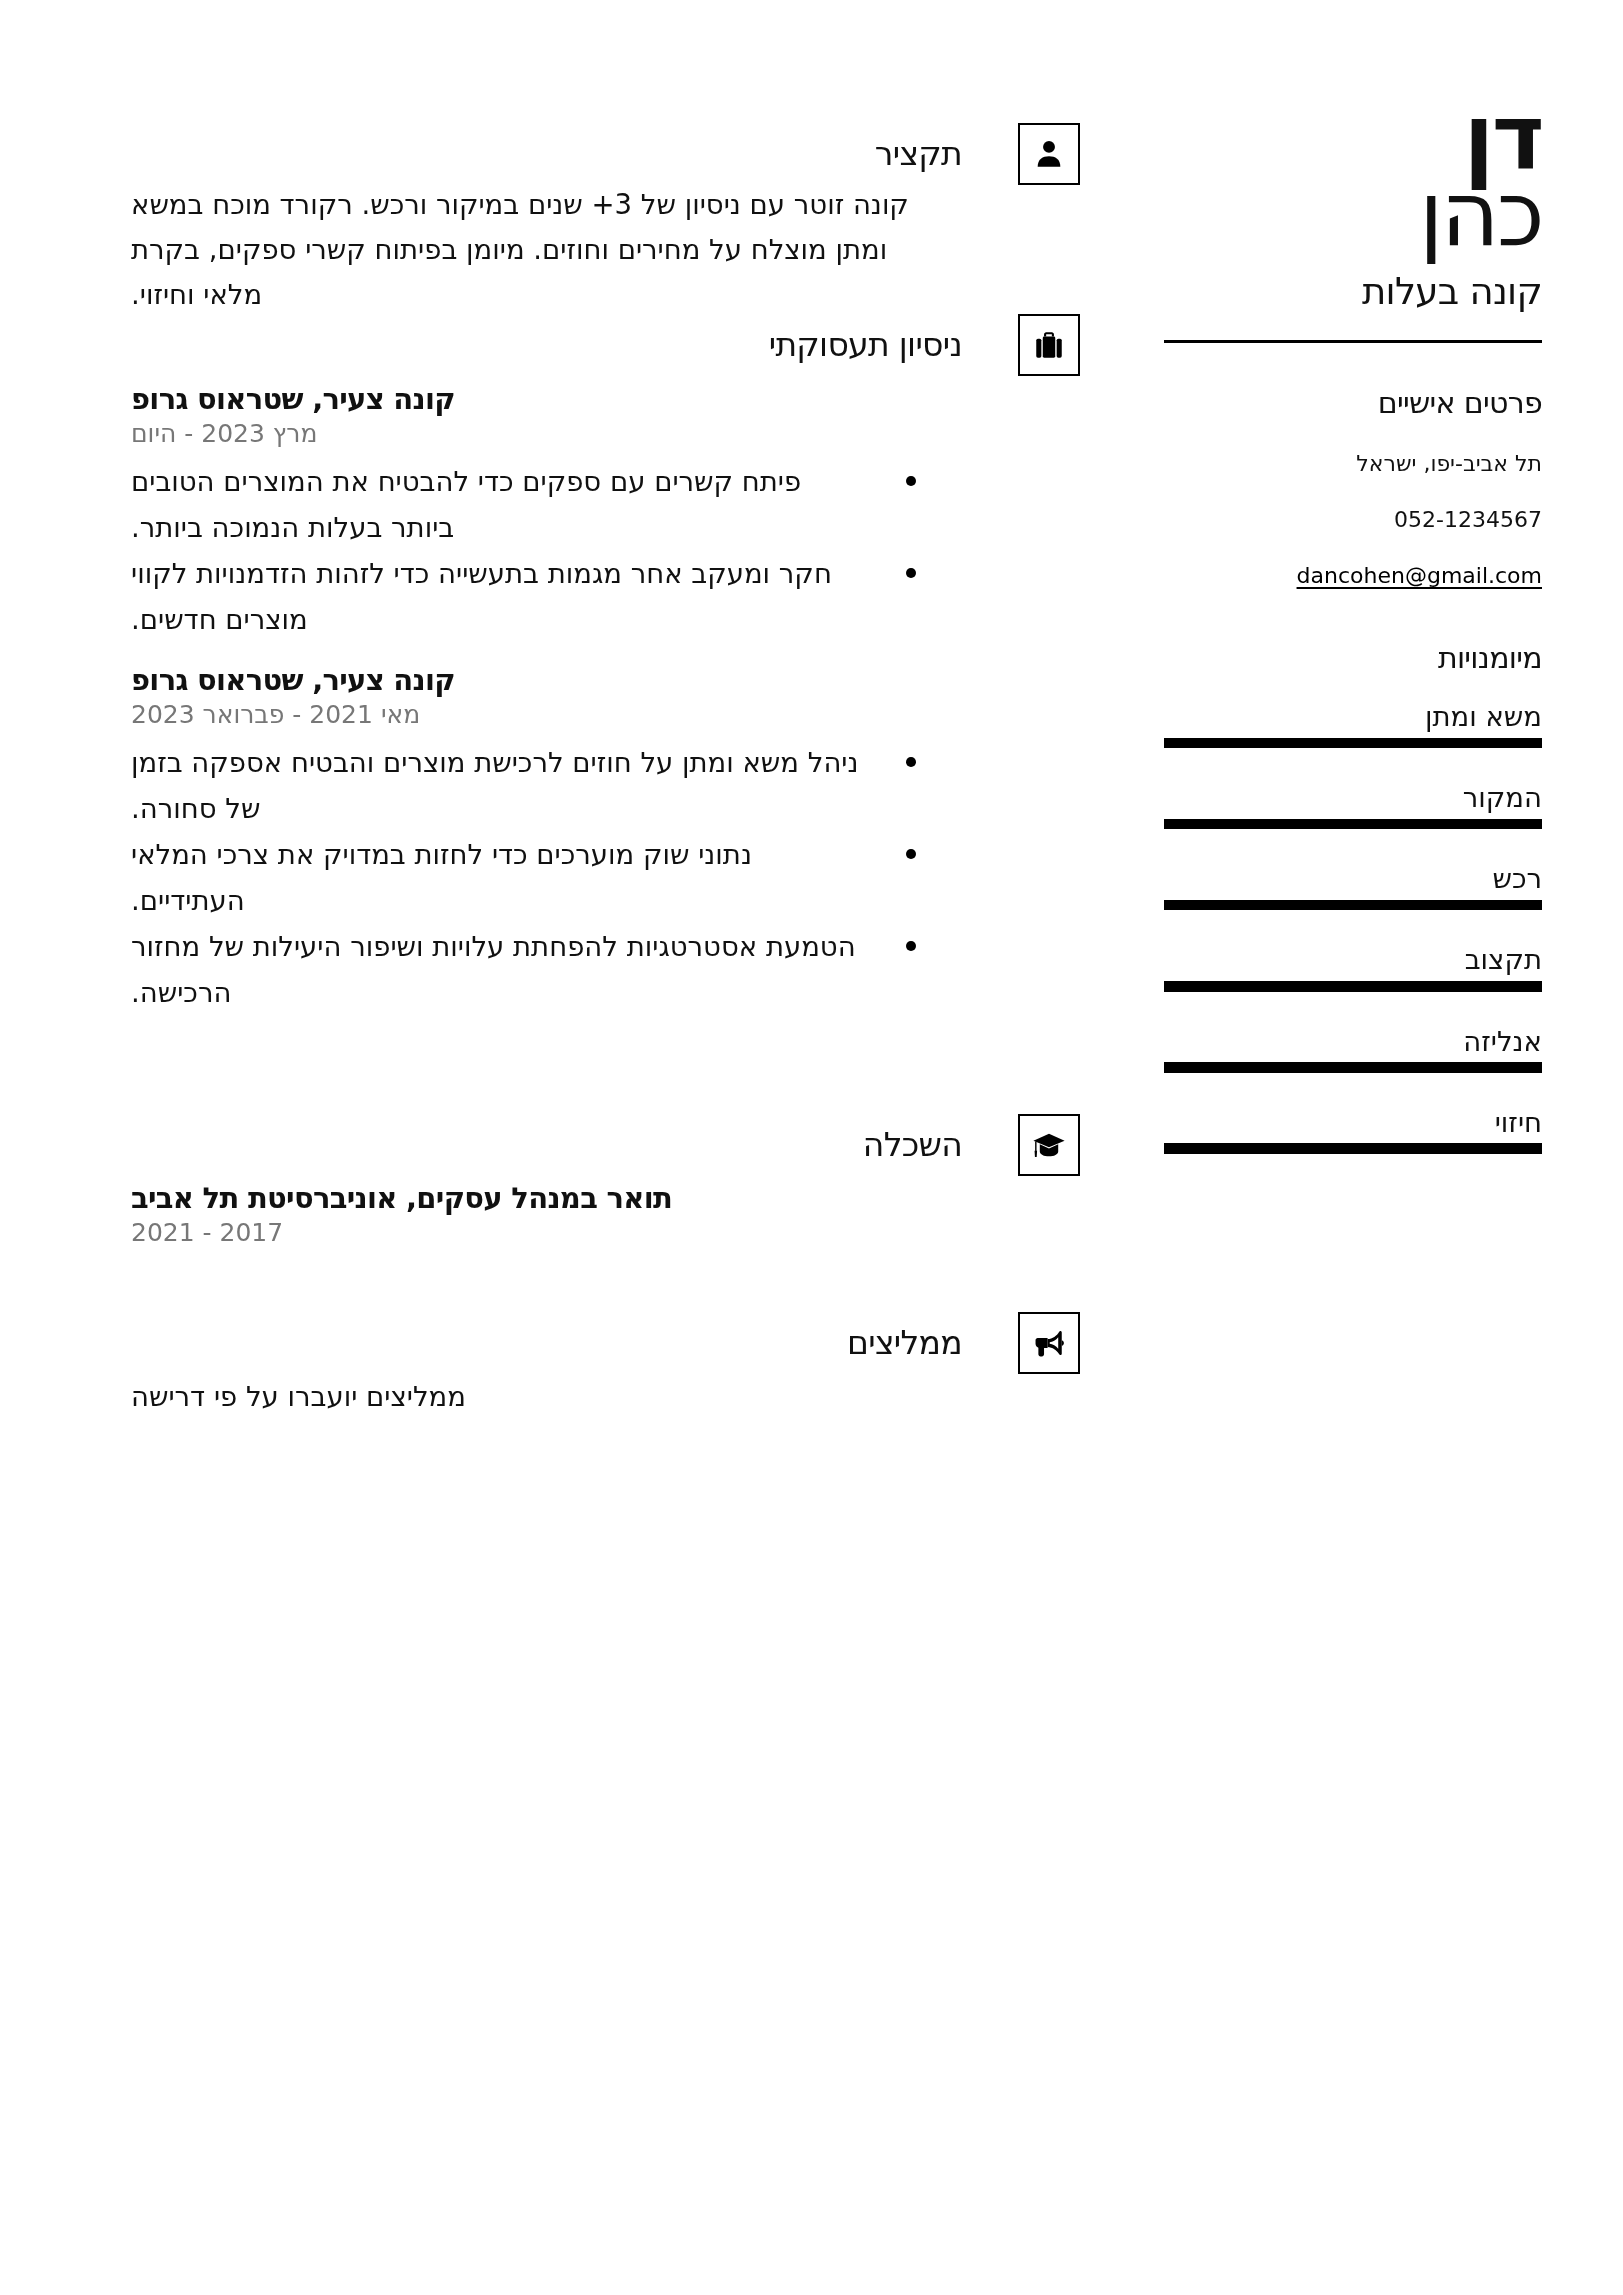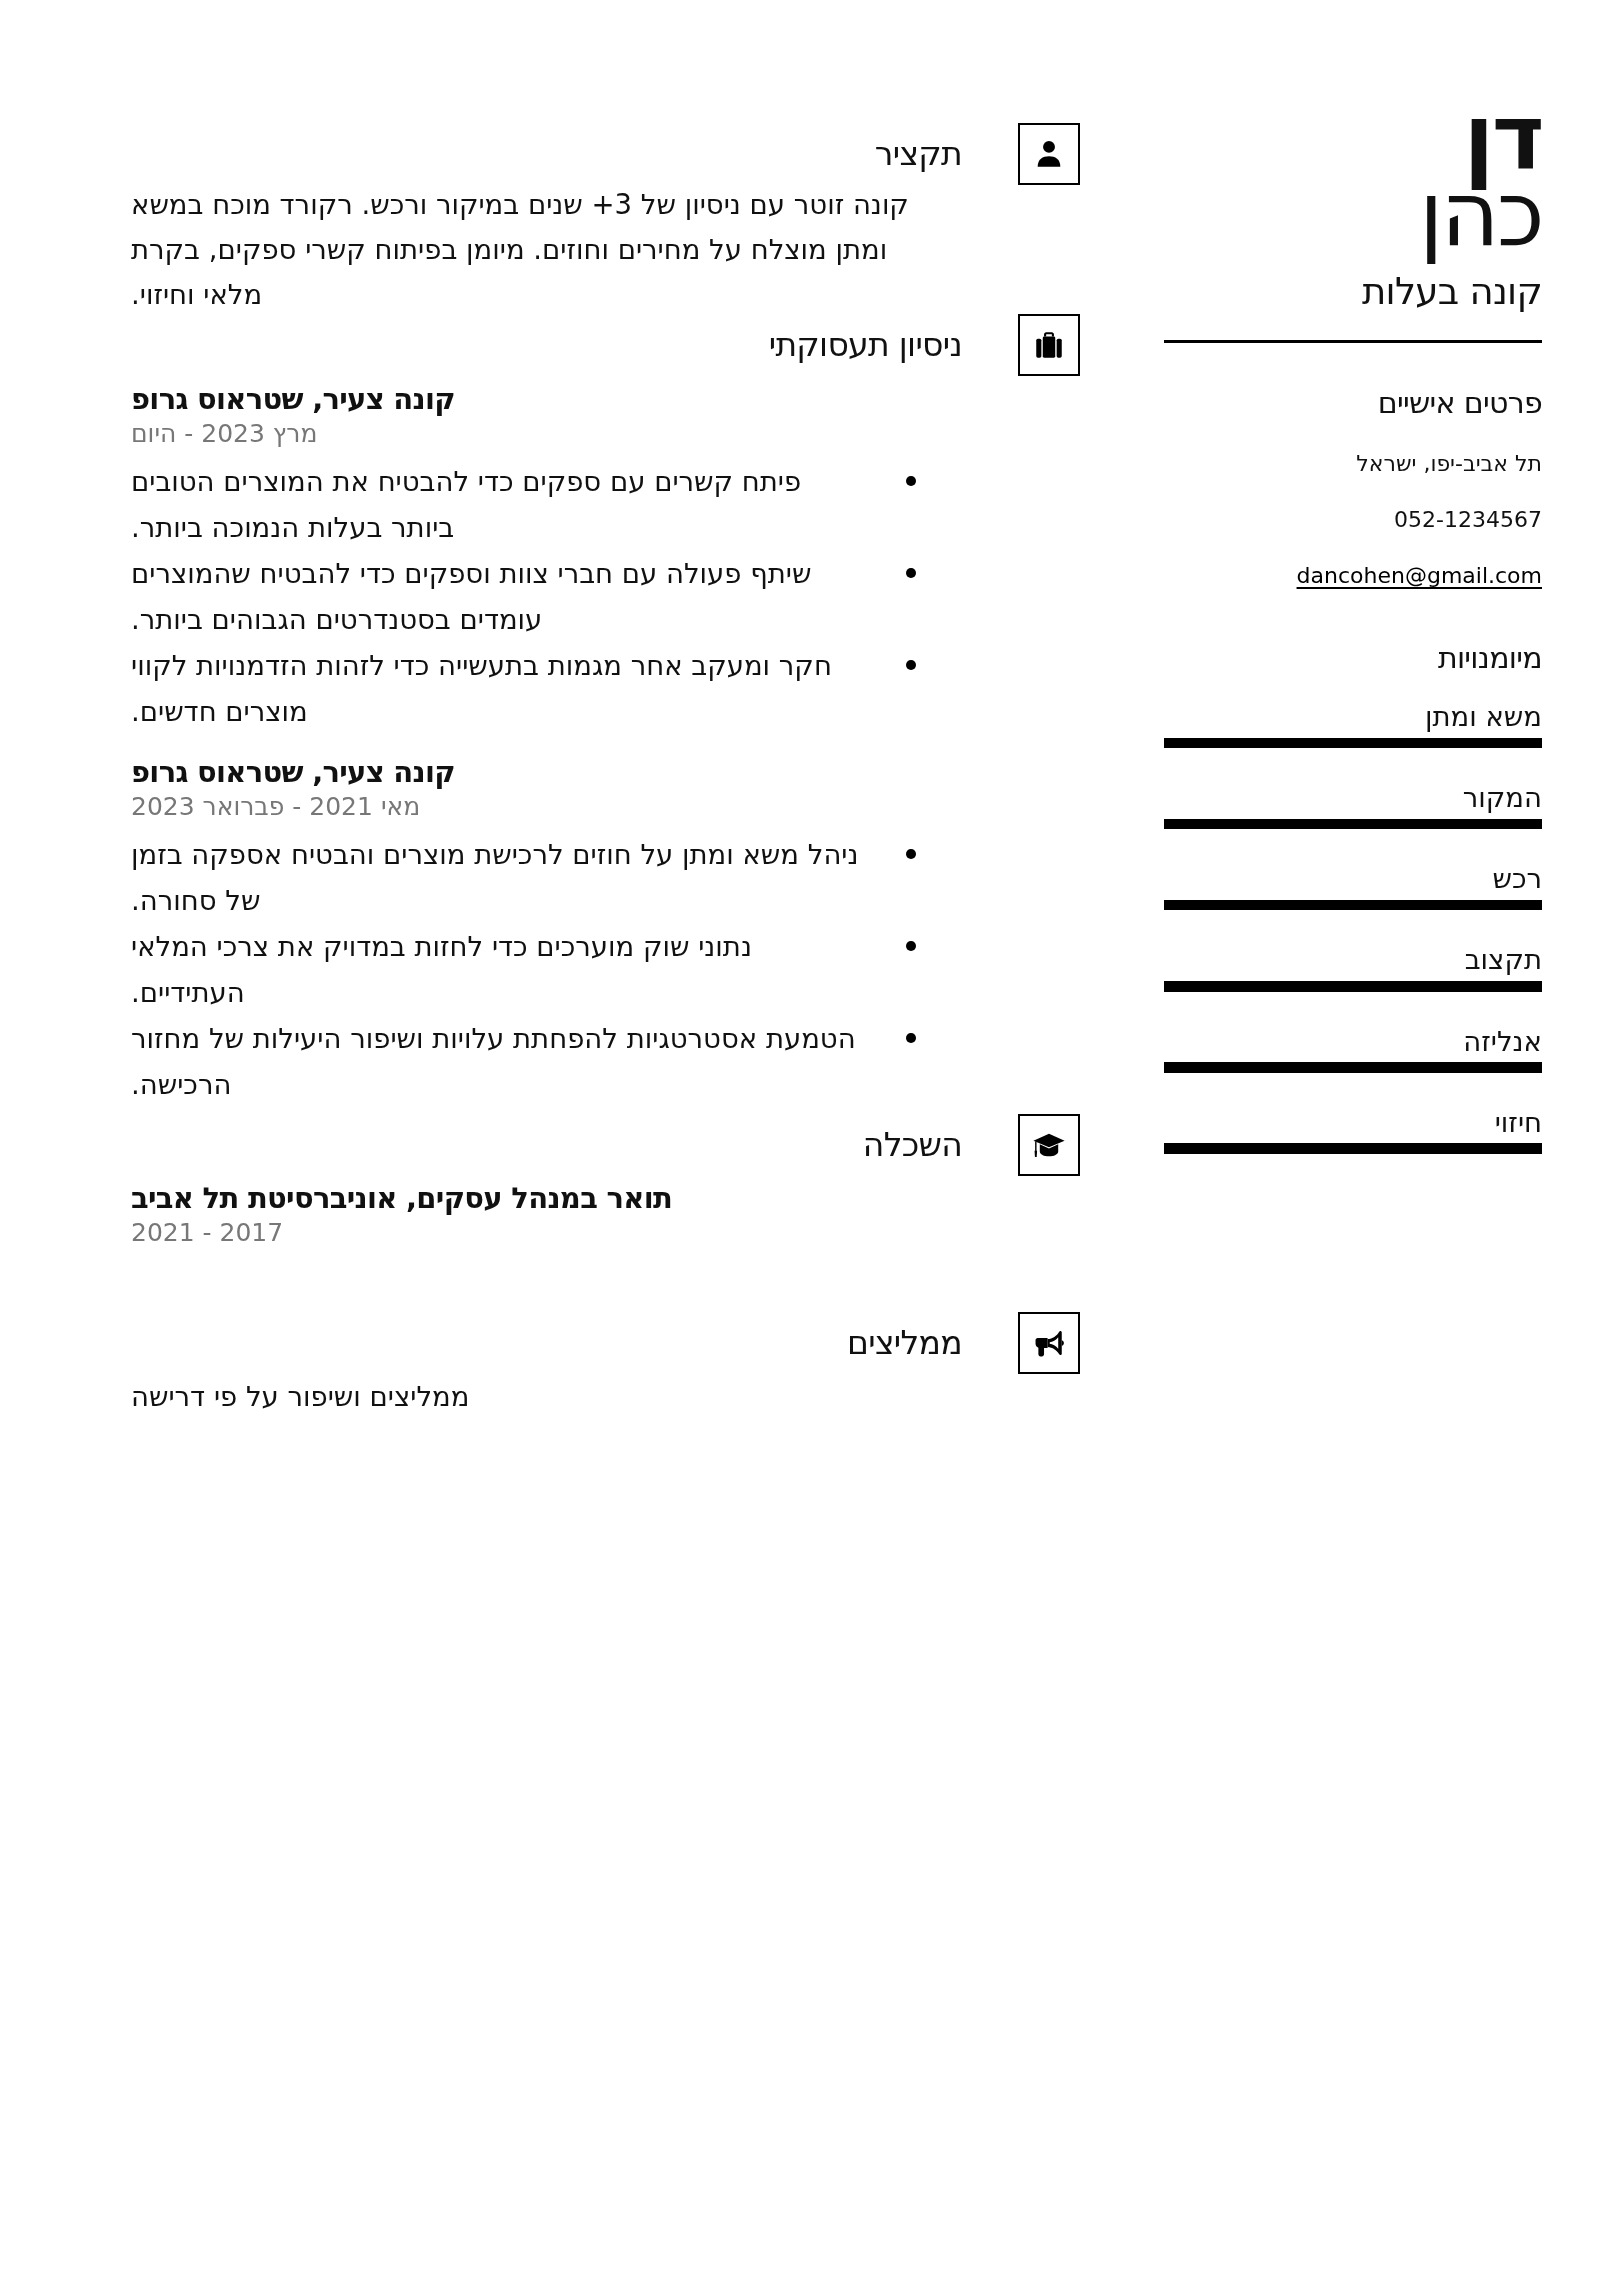--- a/index.html
+++ b/index.html
@@ -246,21 +246,20 @@
         </svg>
       </div>
       <h2 class="section-title">ניסיון תעסוקתי</h2>
     </div>
     <div class="section-body" style="margin-top:5.2px">
       <div class="job">
         <div class="job-head">קונה צעיר, שטראוס גרופ</div>
         <div class="job-date">מרץ 2023 - היום</div>
         <ul class="bullets">
           <li>פיתח קשרים עם ספקים כדי להבטיח את המוצרים הטובים ביותר בעלות הנמוכה ביותר.</li>
-          <li>שיתף פעולה עם חברי צוות וספקים כדי להבטיח שהמוצרים עומדים בסטנדרטים הגבוהים ביותר.</li>
           <li>חקר ומעקב אחר מגמות בתעשייה כדי לזהות הזדמנויות לקווי מוצרים חדשים.</li>
         </ul>
       </div>
       <div class="job">
         <div class="job-head">קונה צעיר, שטראוס גרופ</div>
         <div class="job-date">מאי 2021 - פברואר 2023</div>
         <ul class="bullets">
           <li>ניהל משא ומתן על חוזים לרכישת מוצרים והבטיח אספקה בזמן של סחורה.</li>
           <li>נתוני שוק מוערכים כדי לחזות במדויק את צרכי המלאי העתידיים.</li>
           <li>הטמעת אסטרטגיות להפחתת עלויות ושיפור היעילות של מחזור הרכישה.</li>
@@ -292,18 +291,18 @@
       <div class="icon-box">
         <svg viewBox="0 0 24 24" aria-hidden="true">
           <path d="M20 3.5 C20.6 3.5 21 3.9 21 4.5 V19.5 C21 20.1 20.6 20.5 20 20.5 C19.7 20.5 19.4 20.3 19.2 20 C17.5 17 14.5 15 11 14.8 V9.2 C14.5 9 17.5 7 19.2 4 C19.4 3.7 19.7 3.5 20 3.5 Z M18.5 8 C17 10 14.5 11.3 12.5 11.5 V12.5 C14.5 12.7 17 14 18.5 16 Z" fill="#000" fill-rule="evenodd"></path>
           <path d="M4 8.5 H11 V15.5 H8.5 V20 C8.5 20.8 7.8 21.5 7 21.5 H6 C5.2 21.5 4.5 20.8 4.5 20 V15.3 C3.3 14.9 2.5 13.8 2.5 12.5 V10 C2.5 9.2 3.2 8.5 4 8.5 Z" fill="#000"></path>
           <path d="M21 10 C22 10.3 22.5 11.1 22.5 12 C22.5 12.9 22 13.7 21 14 Z" fill="#000"></path>
         </svg>
       </div>
       <h2 class="section-title">ממליצים</h2>
     </div>
     <div class="section-body" style="margin-top:0px">
-      <p class="para">ממליצים ושיפור על פי דרישה</p>
+      <p class="para">ממליצים יועברו על פי דרישה</p>
     </div>
   </section>
 
 </div>
 
 
 </body></html>

